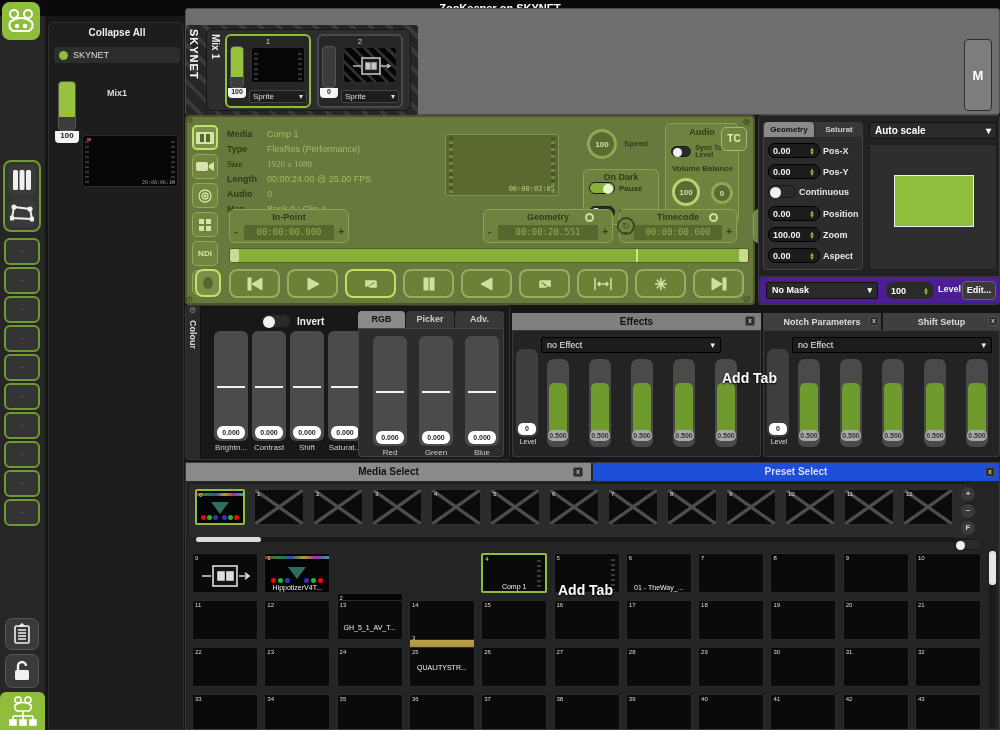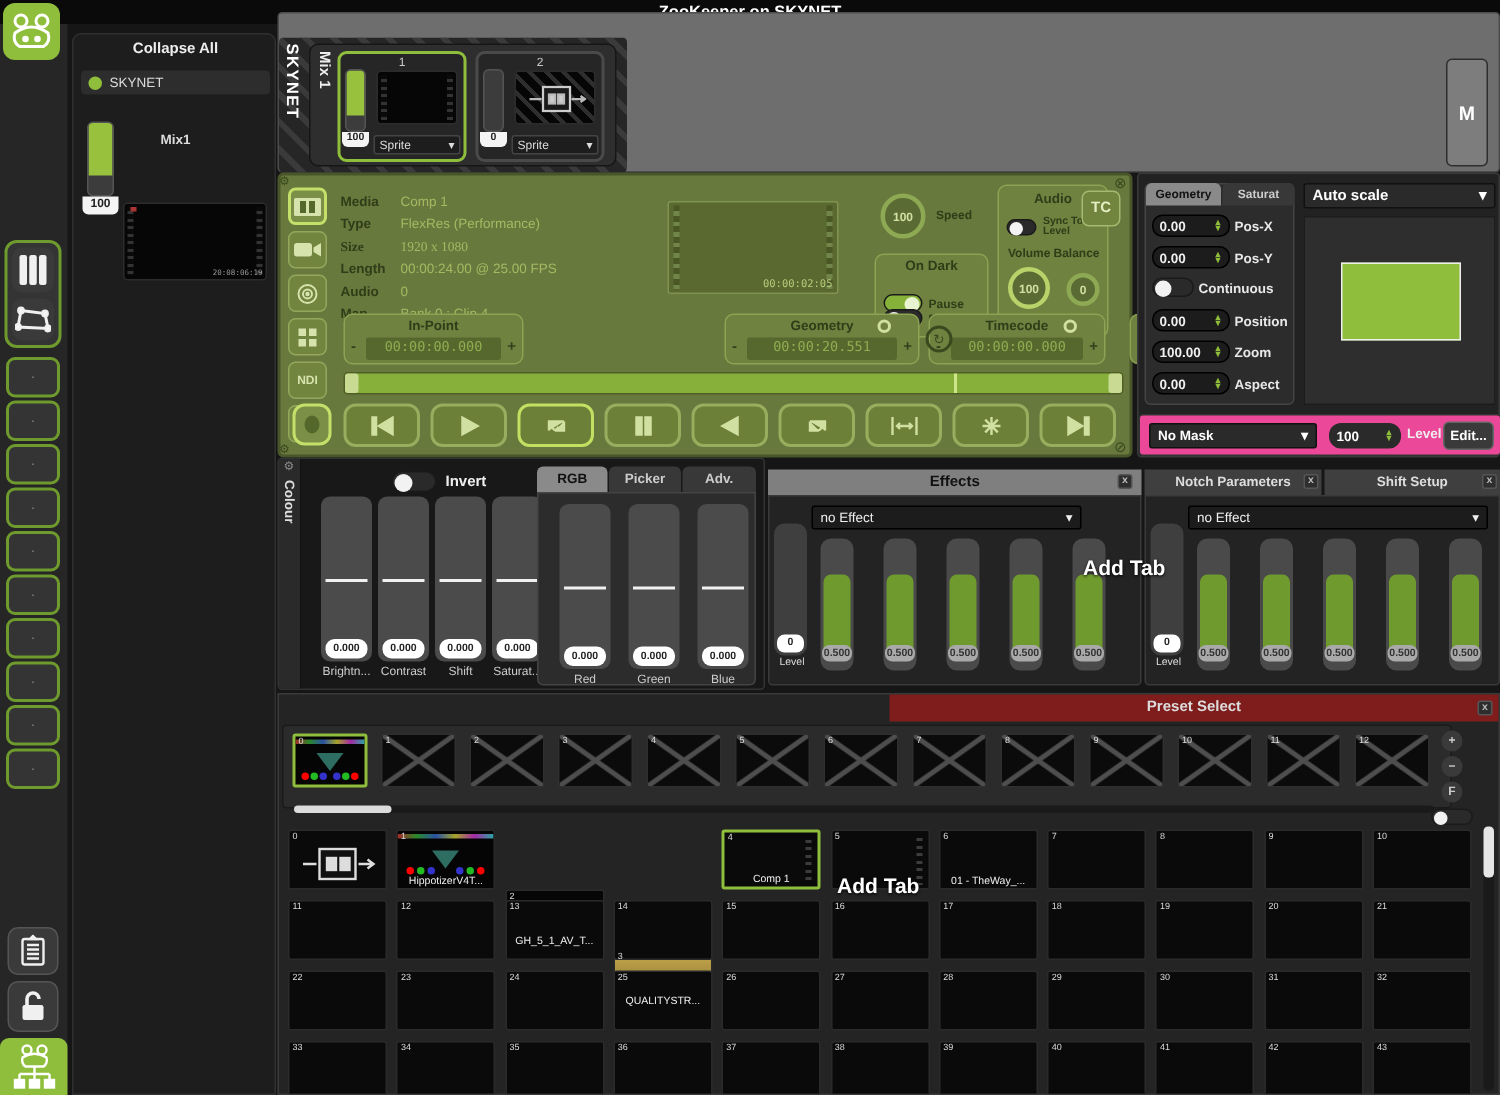--- a/index.html
+++ b/index.html
@@ -91,21 +91,21 @@
   #geo-box { position:absolute; left:4px; top:6px; width:100px; height:148px; background:#2c2c2c; border:1px solid #444; border-radius:4px; }
   .geo-tab { font-size:8px; font-weight:bold; text-align:center; line-height:15px; border-radius:4px 4px 0 0; }
   .geo-row { position:absolute; left:4px; display:flex; align-items:center; gap:3px; }
   .geo-valbox { width:52px; height:15px; background:#1c1c1c; border:1px solid #000; border-radius:7px; color:#f0f0f0;
       font-size:9px; font-weight:bold; display:flex; align-items:center; justify-content:space-between; padding:0 4px; }
   .geo-label { font-size:9px; font-weight:bold; color:#e8e8e8; }
   #autoscale { position:absolute; left:110px; top:6px; width:128px; height:17px; background:#2a2a2a; border:1px solid #111; border-radius:2px;
       color:#fff; font-size:10px; font-weight:bold; line-height:15px; padding:0 5px; display:flex; justify-content:space-between; }
   #geo-preview { position:absolute; left:110px; top:28px; width:128px; height:126px; background:#2e2e2e; border:1px solid #1c1c1c; }
   #geo-rect { position:absolute; left:24px; top:30px; width:80px; height:52px; background:#8fbe3c; border:1px solid #eee; }
-  #mask-row { position:absolute; left:0px; top:160px; width:242px; height:28px; background:#ec4899; border:1px solid #333; border-radius:3px; }
+  #mask-row { position:absolute; left:0px; top:160px; width:242px; height:28px; background:#4c1d95; border:1px solid #333; border-radius:3px; }
   #mask-dd { position:absolute; left:6px; top:5px; width:112px; height:17px; background:#2a2a2a; border:1px solid #111; border-radius:2px;
       color:#fff; font-size:9px; font-weight:bold; line-height:15px; padding:0 5px; display:flex; justify-content:space-between; }
   #mask-level { position:absolute; left:126px; top:5px; width:48px; height:17px; background:#2a2a2a; border-radius:8px;
       display:flex; align-items:center; justify-content:space-between; padding:0 5px; color:#fff; font-size:9px; font-weight:bold; }
   #mask-level-label { position:absolute; left:178px; top:7px; font-size:9px; font-weight:bold; color:#eee; }
   #mask-edit { position:absolute; right:4px; top:4px; width:34px; height:19px; background:#3a3a3a; border:1px solid #666; border-radius:4px;
       color:#fff; font-size:9px; font-weight:bold; text-align:center; line-height:17px; }
 
   
   #colour-panel { left:185px; top:305px; width:325px; height:155px; background:#181818; border:1px solid #333; border-radius:3px; }
@@ -372,21 +372,21 @@
       <div class="tc">00:00:02:05</div>
     </div>
 
     <div class="abs knob" style="left:400px; top:12px; width:30px; height:30px; border:3px solid #8ea953;">
         <span>100</span>
       </div>
     <div class="abs mp-toglabel" style="left:437px; top:22px;">Speed</div>
 
     <div class="mp-group" style="left:396px; top:52px; width:76px; height:56px;">
       <div class="mp-title" style="margin-top:2px;">On Dark</div>
-      <div style="position:absolute; left:5px; top:26px; display:flex; align-items:center; gap:4px;">
+      <div style="position:absolute; left:5px; top:12px; display:flex; align-items:center; gap:4px;">
         <div class="toggle on" style="width:26px; height:12px;">
             <div class="knob" style="width:10px;height:10px;"></div>
           </div>
         <span class="mp-toglabel">Pause</span>
       </div>
       <div style="position:absolute; left:5px; top:36px; display:flex; align-items:center; gap:4px;">
         <div class="toggle" style="width:26px; height:12px;">
             <div class="knob" style="width:10px;height:10px;"></div>
           </div>
         <span class="mp-toglabel">Rewind</span>
@@ -747,21 +747,25 @@
             <div class="fx-fill"></div>
             <div class="fx-pill">0.500</div>
           </div>
         </div>
     </div>
   </div>
 
   <div class="add-tab" style="left:722px; top:370px;">Add Tab</div>
 
   <div class="abs" id="ms-panel">
-    <div class="ms-tab" style="left:407px; width:406px; background:#7f1d1d; color:#ddd;">
+    <div class="ms-tab" style="left:0; width:405px; background:#8a8a8a; color:#111;">
+      <span>Media Select</span>
+      <span class="xbtn" style="position:absolute; right:8px; top:4px;">x</span>
+    </div>
+    <div class="ms-tab" style="left:407px; width:406px; background:#1d4ed8; color:#ddd;">
       <span>Preset Select</span>
       <span class="xbtn" style="position:absolute; right:4px; top:4px;">x</span>
     </div>
 
     <div id="bank-strip">
         <div class="bank-cell sel pattern-thumb" style="left: 6px;">
           <div class="cellnum">0</div>
           <div class="rgbdot" style="left: 4px; bottom: 3px; background: red;"></div>
           <div class="rgbdot" style="right: 4px; bottom: 3px; background: red;"></div>
           <div class="rgbdot" style="left: 10px; bottom: 3px; background: rgb(34, 187, 34);"></div>

